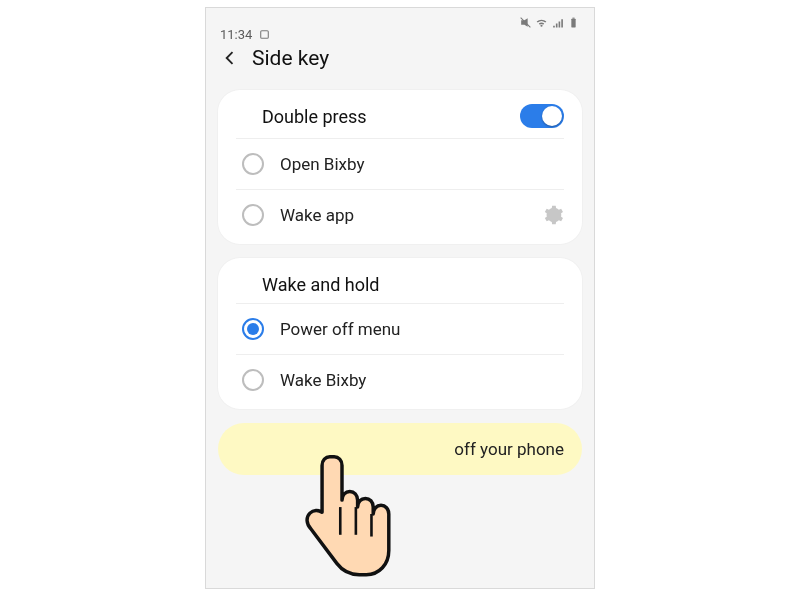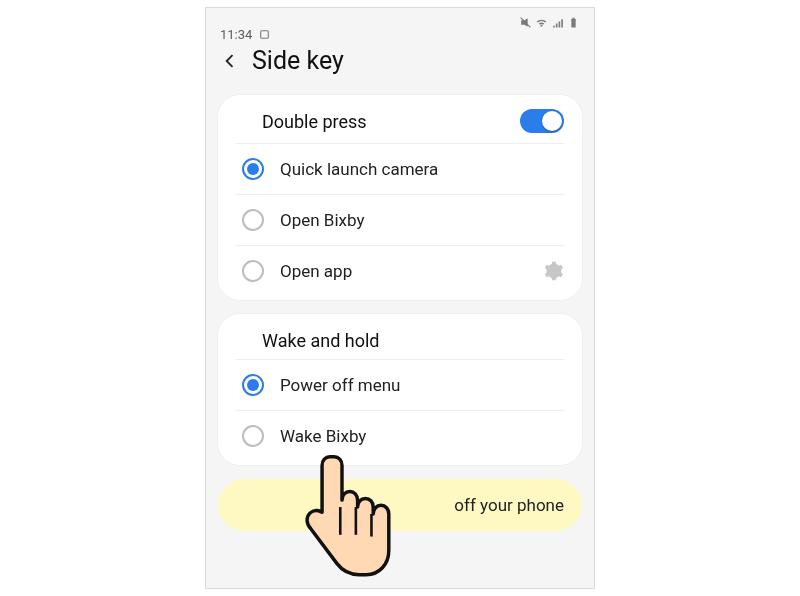--- a/index.html
+++ b/index.html
@@ -33,21 +33,21 @@
   .status-left { display: flex; align-items: center; gap: 6px; margin-top: 25px; }
   .status-right { display: flex; align-items: center; gap: 3px; }
   .status-icon { width: 13px; height: 13px; display: inline-block; color:#7a7a7a; }
   .header {
     display: flex;
     align-items: center;
     padding: 10px 14px 14px 14px;
     gap: 12px;
   }
   .back-icon { width: 20px; height: 20px; }
-  .header-title { font-size: 25px; color: #111; font-weight: 400; }
+  .header-title { font-size: 21px; color: #111; font-weight: 400; }
   .card {
     background: #fff;
     border-radius: 22px;
     margin: 6px 12px 14px 12px;
     padding: 14px 18px 4px 18px;
     box-shadow: 0 0 0 1px rgba(0,0,0,0.02);
   }
   .card-header {
     display: flex;
     justify-content: space-between;
@@ -147,30 +147,26 @@
     </span>
     <span class="header-title">Side key</span>
   </div>
 
   <div class="card">
     <div class="card-header">
       <span class="card-title">Double press</span>
       <span class="toggle"></span>
     </div>
     <div class="row">
-      <span class="radio selected"></span>
-      <span class="row-label">Quick launch camera</span>
-    </div>
-    <div class="row">
       <span class="radio"></span>
       <span class="row-label">Open Bixby</span>
     </div>
     <div class="row">
       <span class="radio"></span>
-      <span class="row-label">Open app</span>
+      <span class="row-label">Wake app</span>
       <span class="gear-slot">
         <svg viewBox="0 0 24 24" fill="currentColor">
             <path d="M12 8a4 4 0 100 8 4 4 0 000-8zm9 4a7.9 7.9 0 00-.2-1.8l2.1-1.6-2-3.4-2.5 1a8 8 0 00-3.1-1.8L15 2h-4l-.3 2.4a8 8 0 00-3.1 1.8l-2.5-1-2 3.4 2.1 1.6A7.9 7.9 0 005 12c0 .6.1 1.2.2 1.8l-2.1 1.6 2 3.4 2.5-1a8 8 0 003.1 1.8L11 22h4l.3-2.4a8 8 0 003.1-1.8l2.5 1 2-3.4-2.1-1.6c.1-.6.2-1.2.2-1.8z"></path>
           </svg>
       </span>
     </div>
   </div>
 
   <div class="card card2">
     <div class="card-header" style="padding-bottom:8px;">

